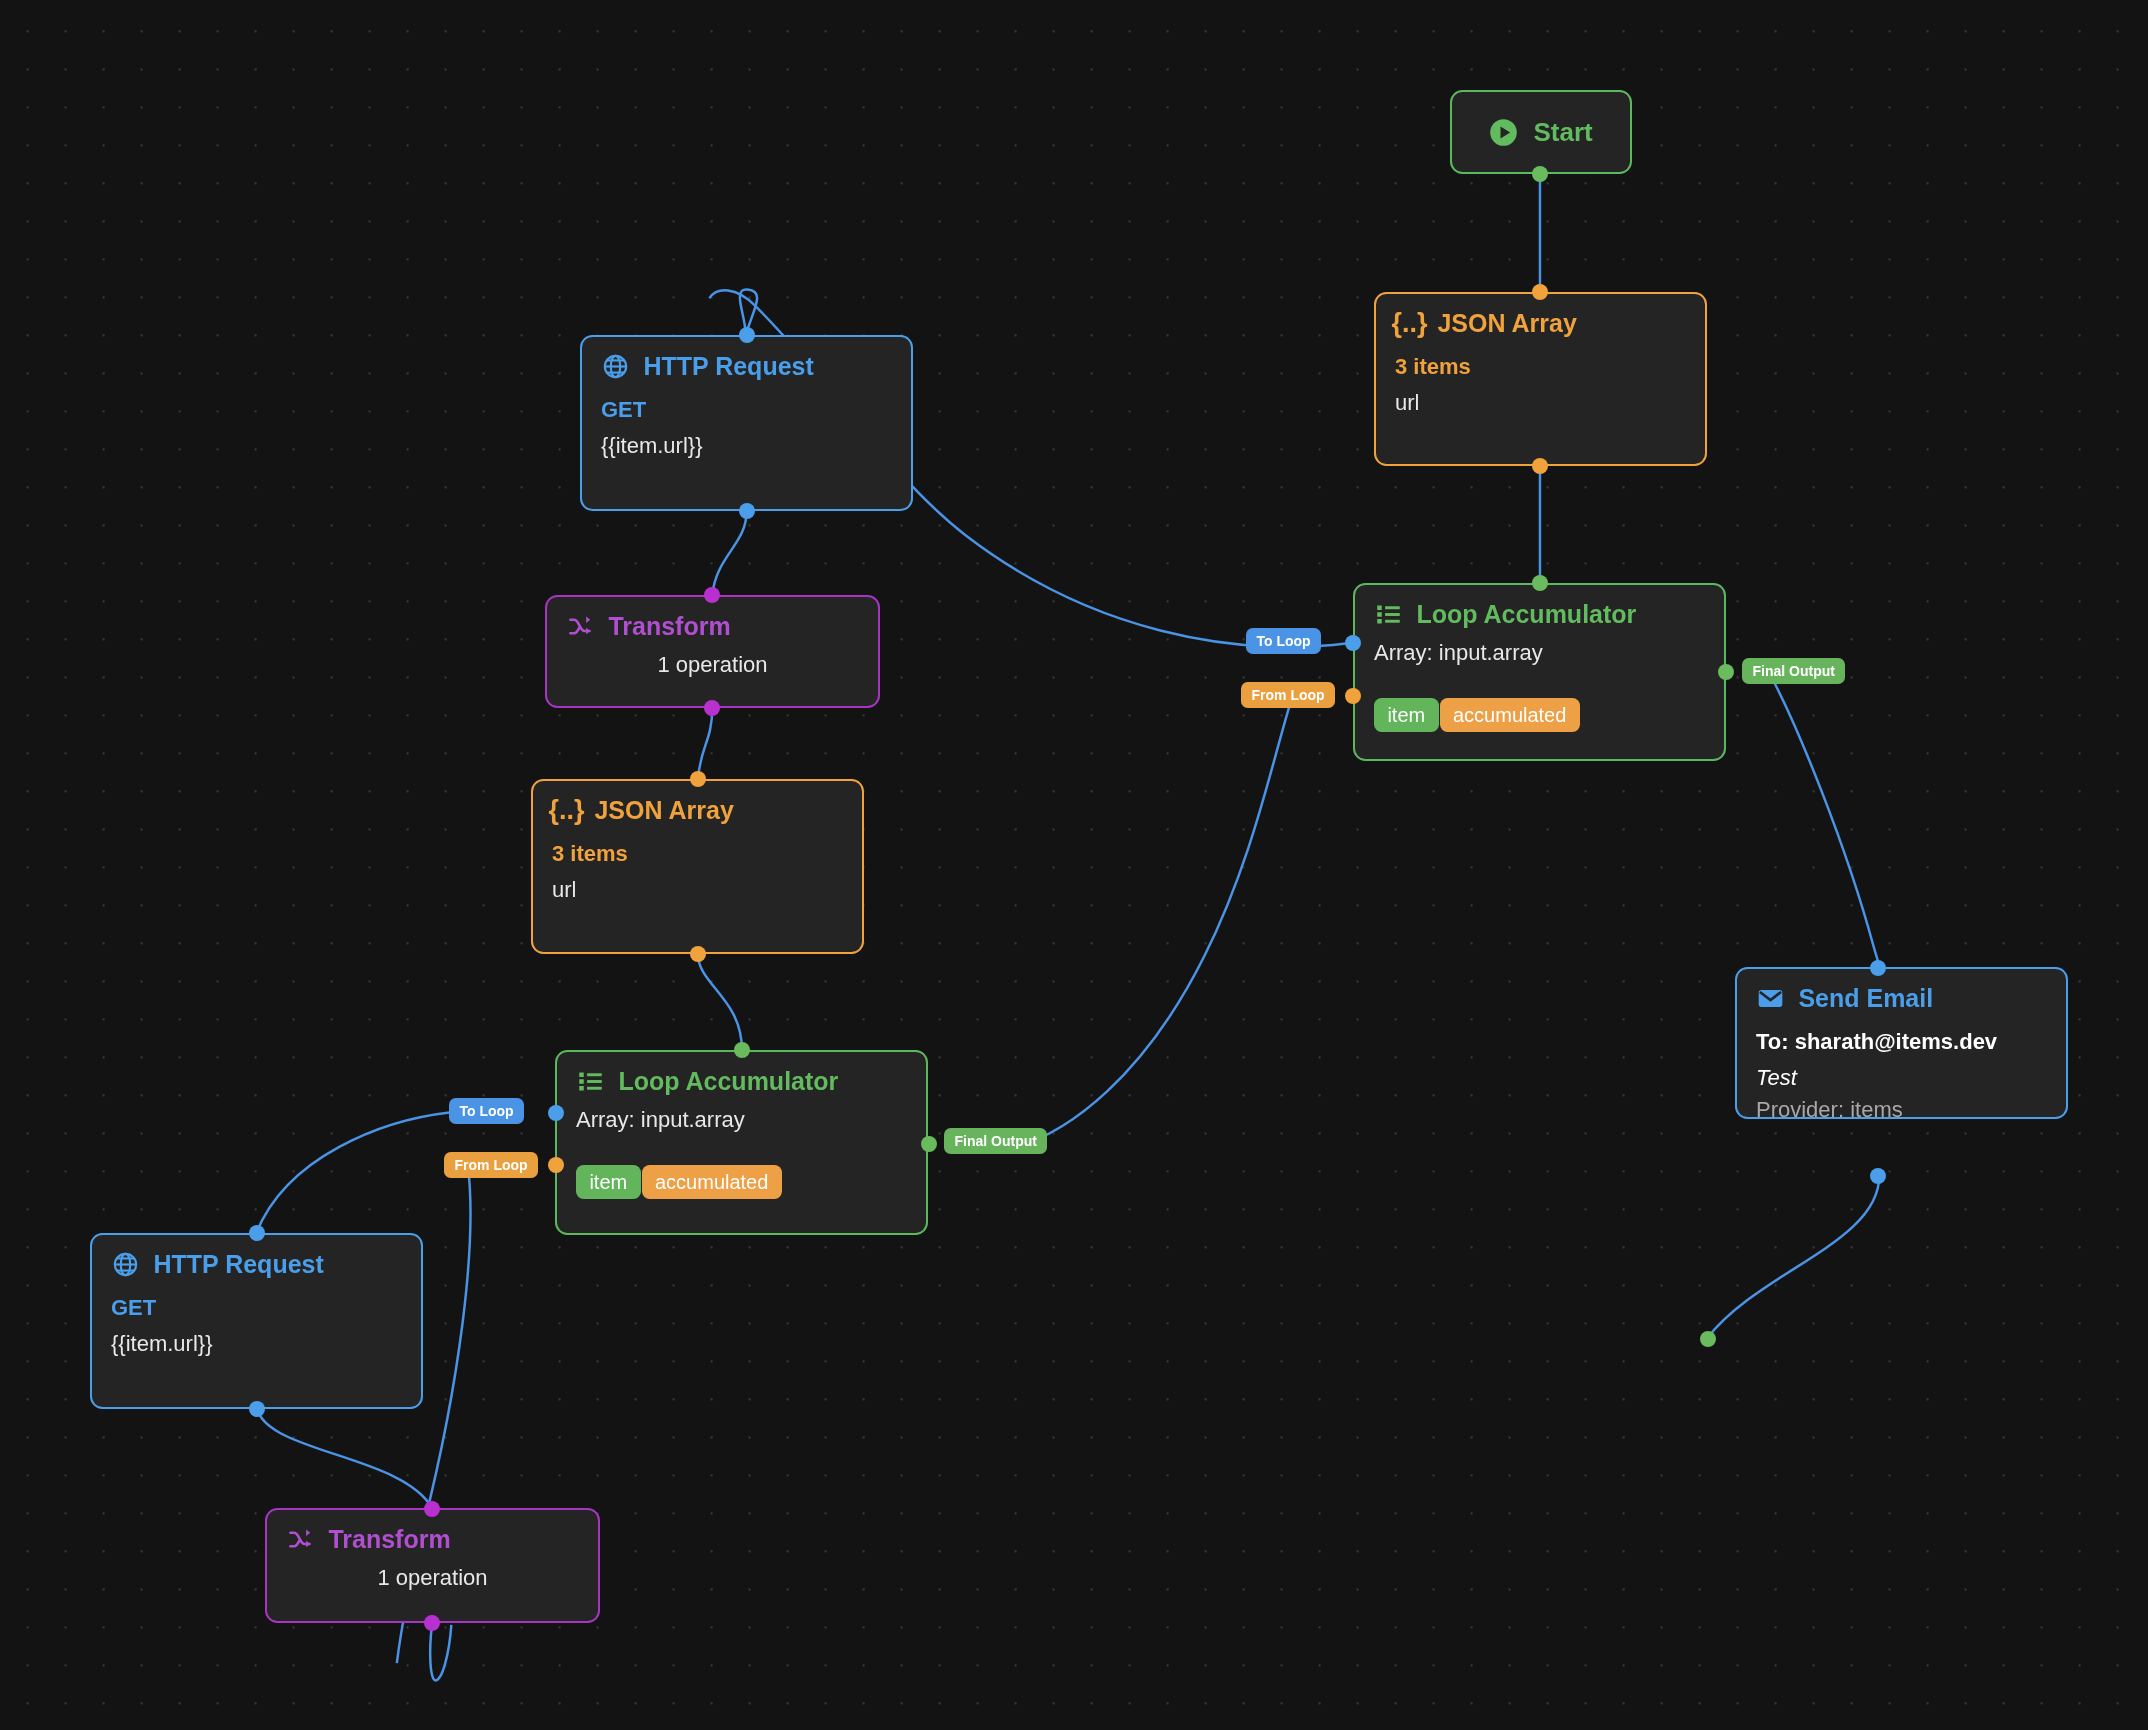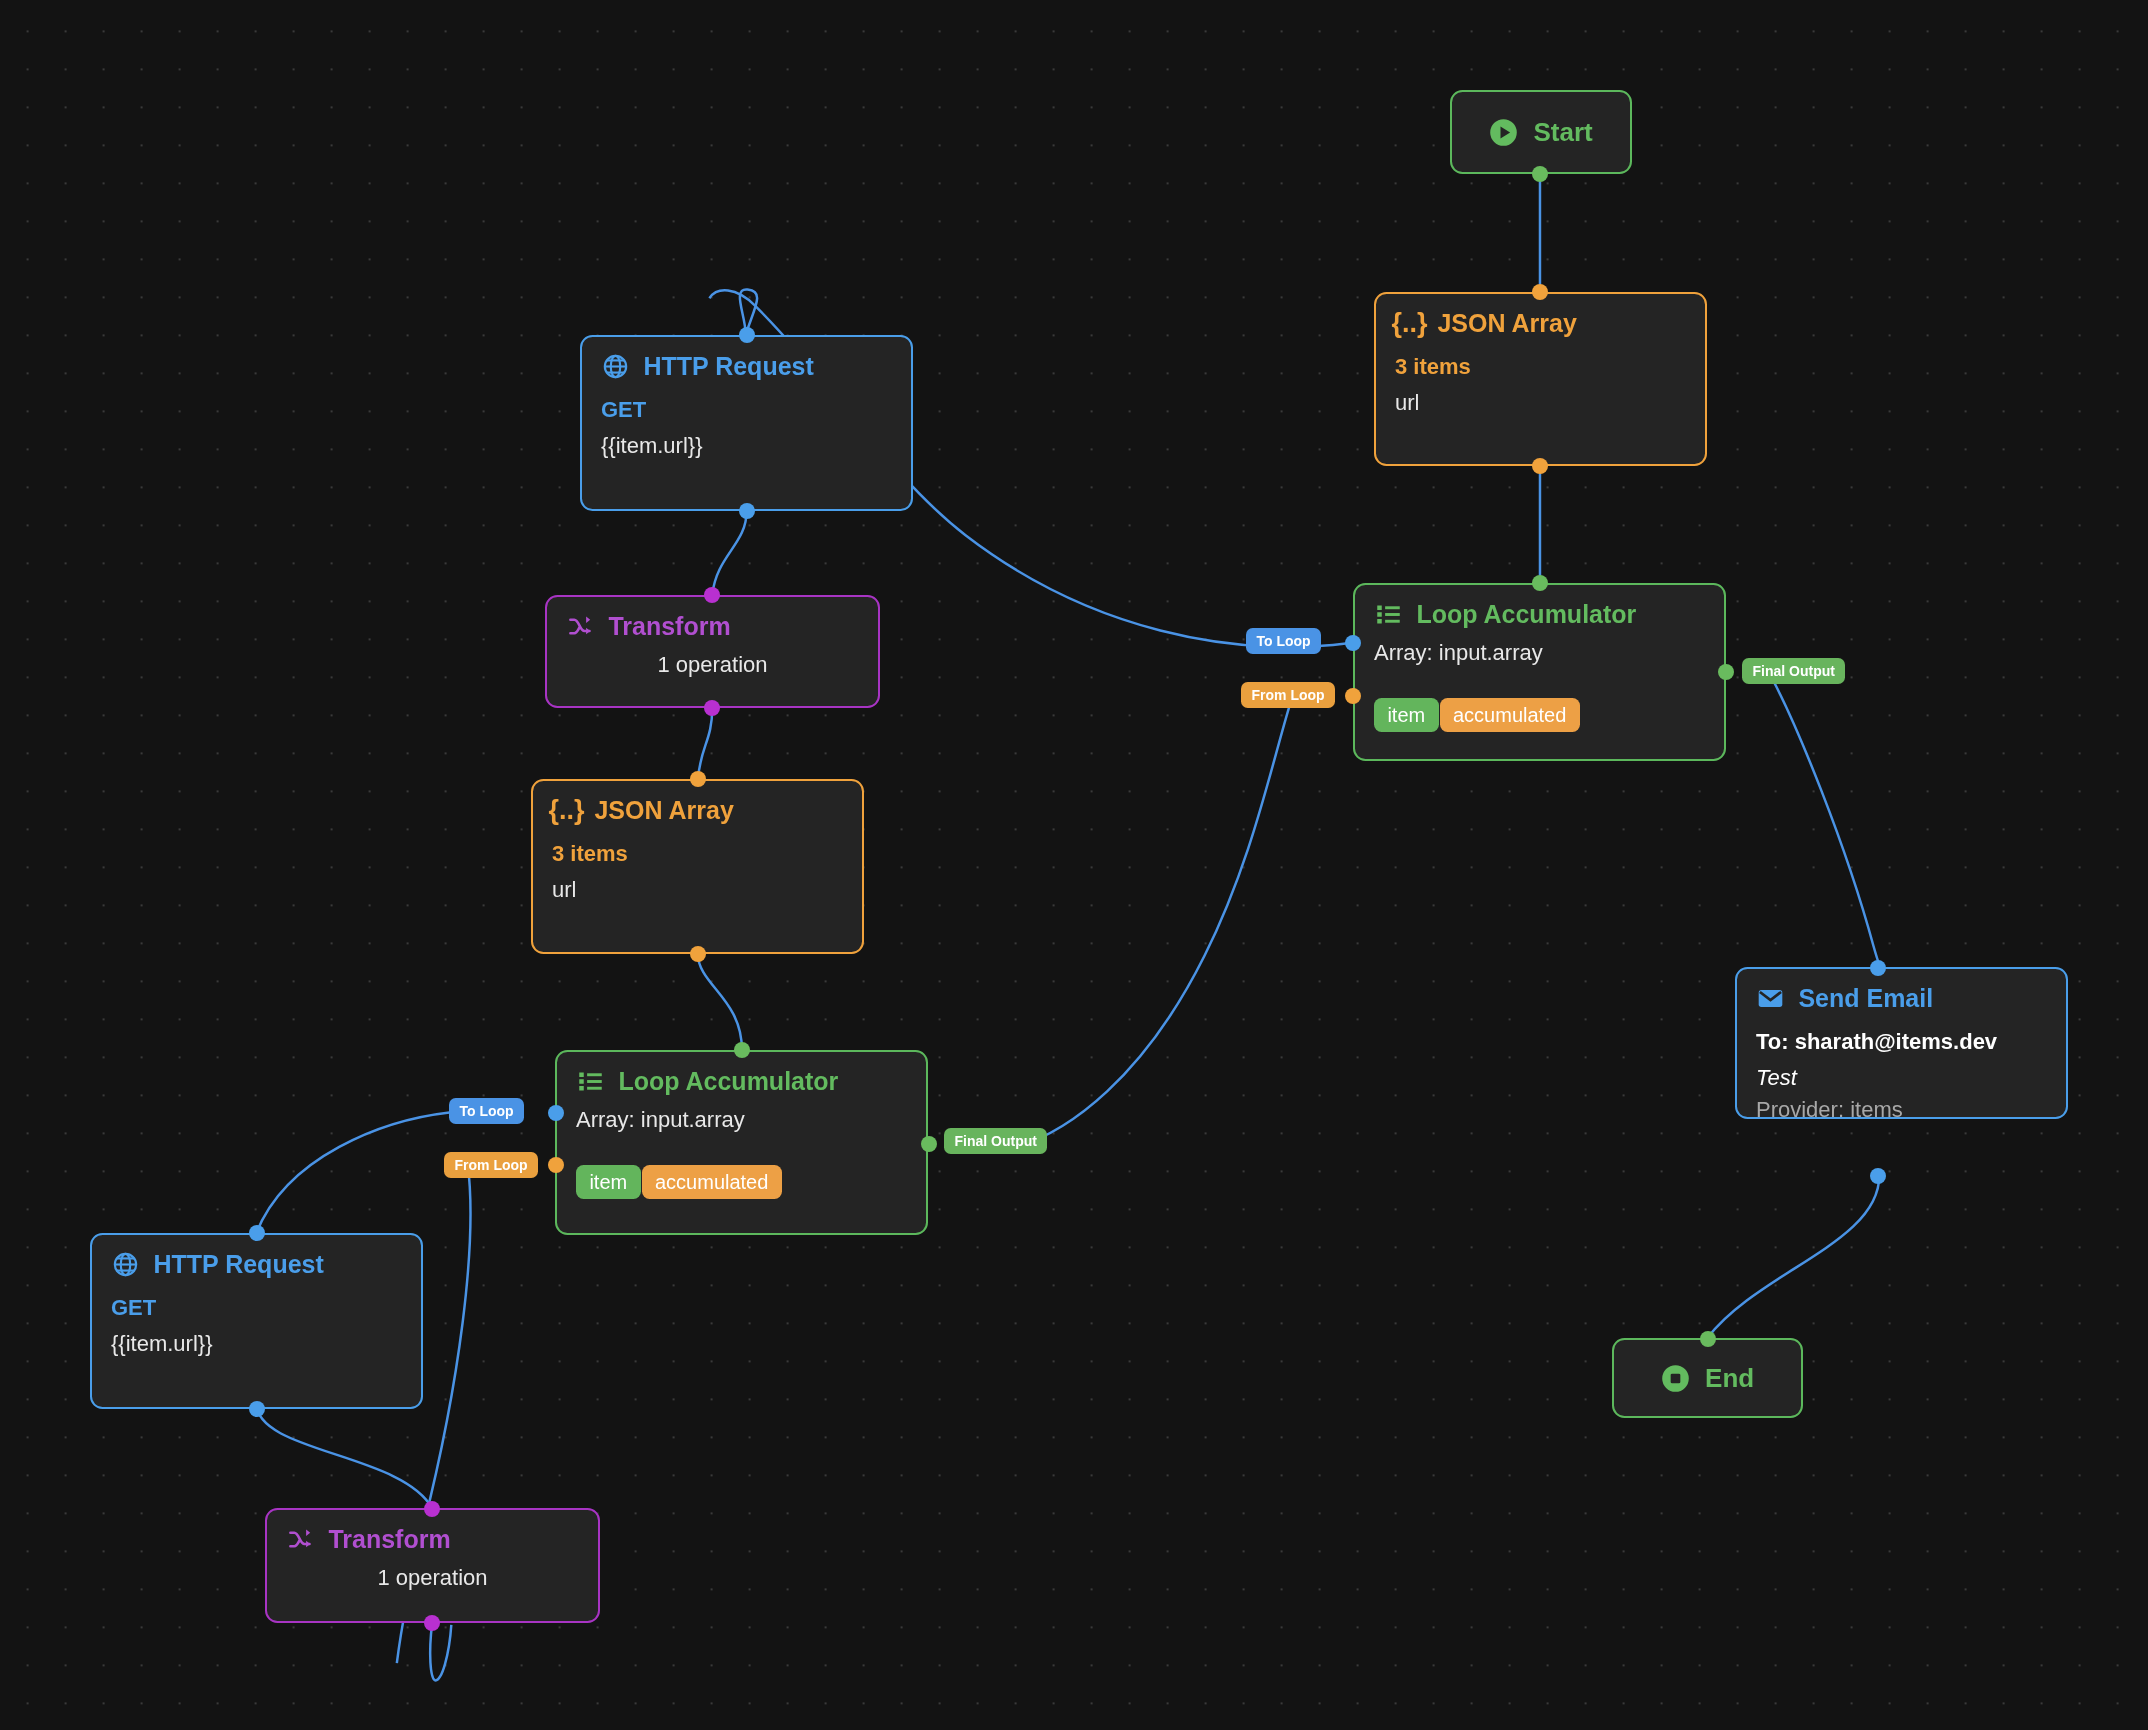--- a/index.html
+++ b/index.html
@@ -339,27 +339,16 @@
       </span>
       <span>Send Email</span>
     </div>
     <div class="node-sub" style="color:#ffffff;">To: sharath@items.dev</div>
     <div class="node-line italic">Test</div>
     <div class="node-line dim" style="margin-top:7.6px;">Provider: items</div>
   </div>
   <div class="handle h-blue" style="left:1870px; top:960px;"></div>
   <div class="handle h-blue" style="left:1870px; top:1168px;"></div>
 
-  <div class="node compact n-green" style="left:1612px; top:1338px; width:191px; height:80px;">
-    <div class="node-title">
-      <span class="node-icon">
-        <svg viewBox="0 0 24 24" width="29" height="29">
-            <circle cx="12" cy="12" r="11" fill="#63bb5f"></circle>
-            <rect x="8" y="8" width="8" height="8" rx="1.2" fill="#242424"></rect>
-          </svg>
-      </span>
-      <span>End</span>
-    </div>
-  </div>
   <div class="handle h-green" style="left:1700px; top:1331px;"></div>
 
 </div>
 
 
 </body></html>

